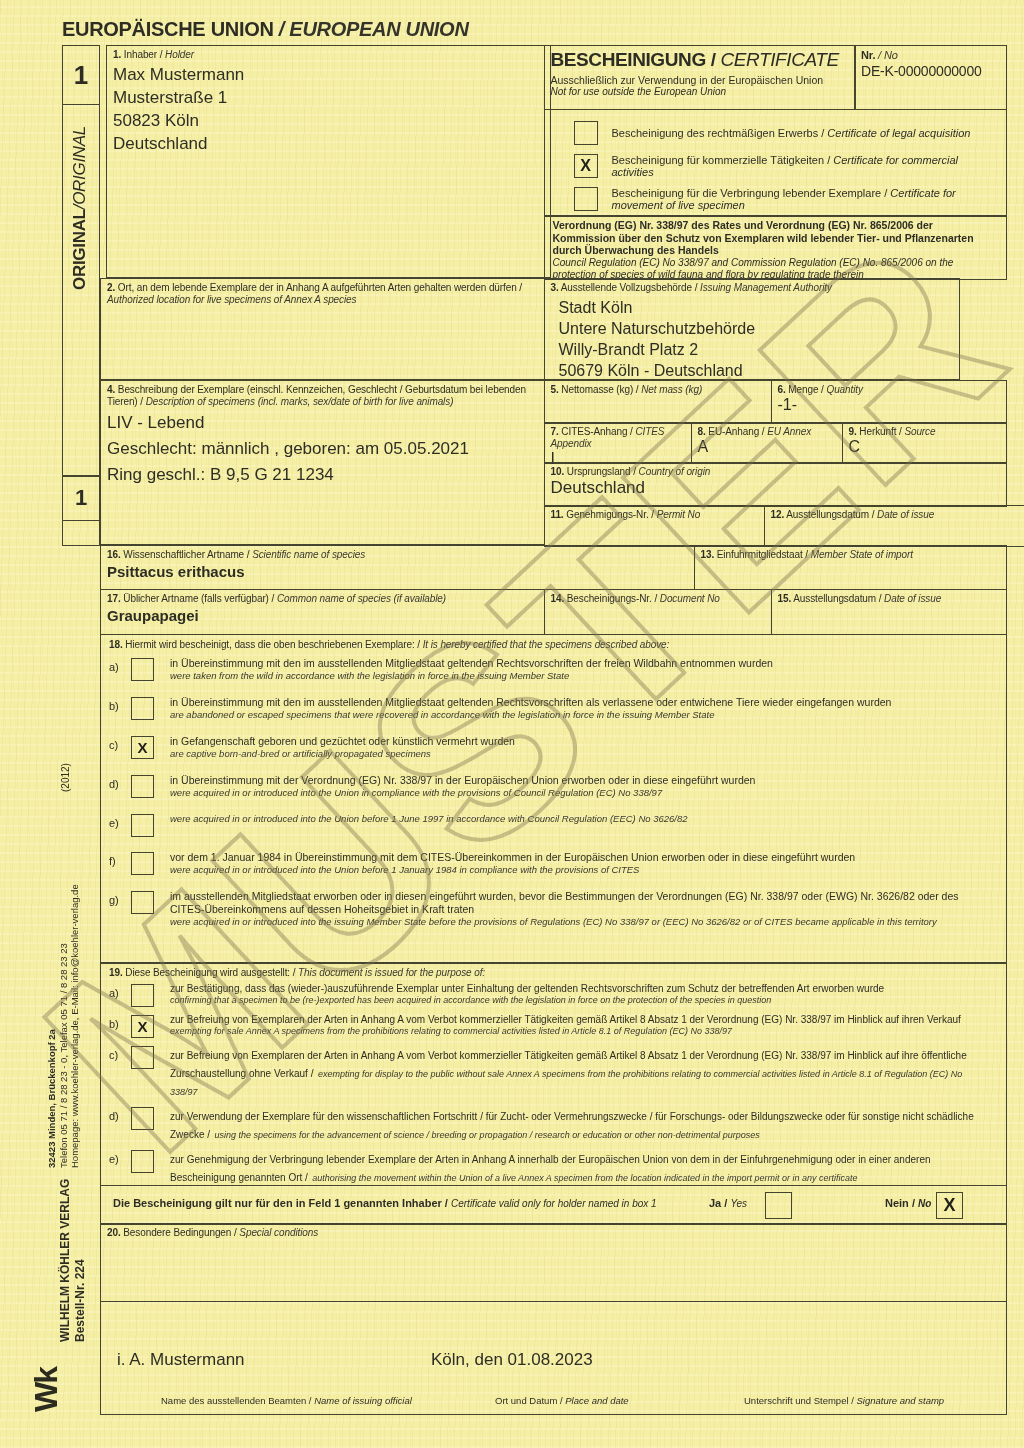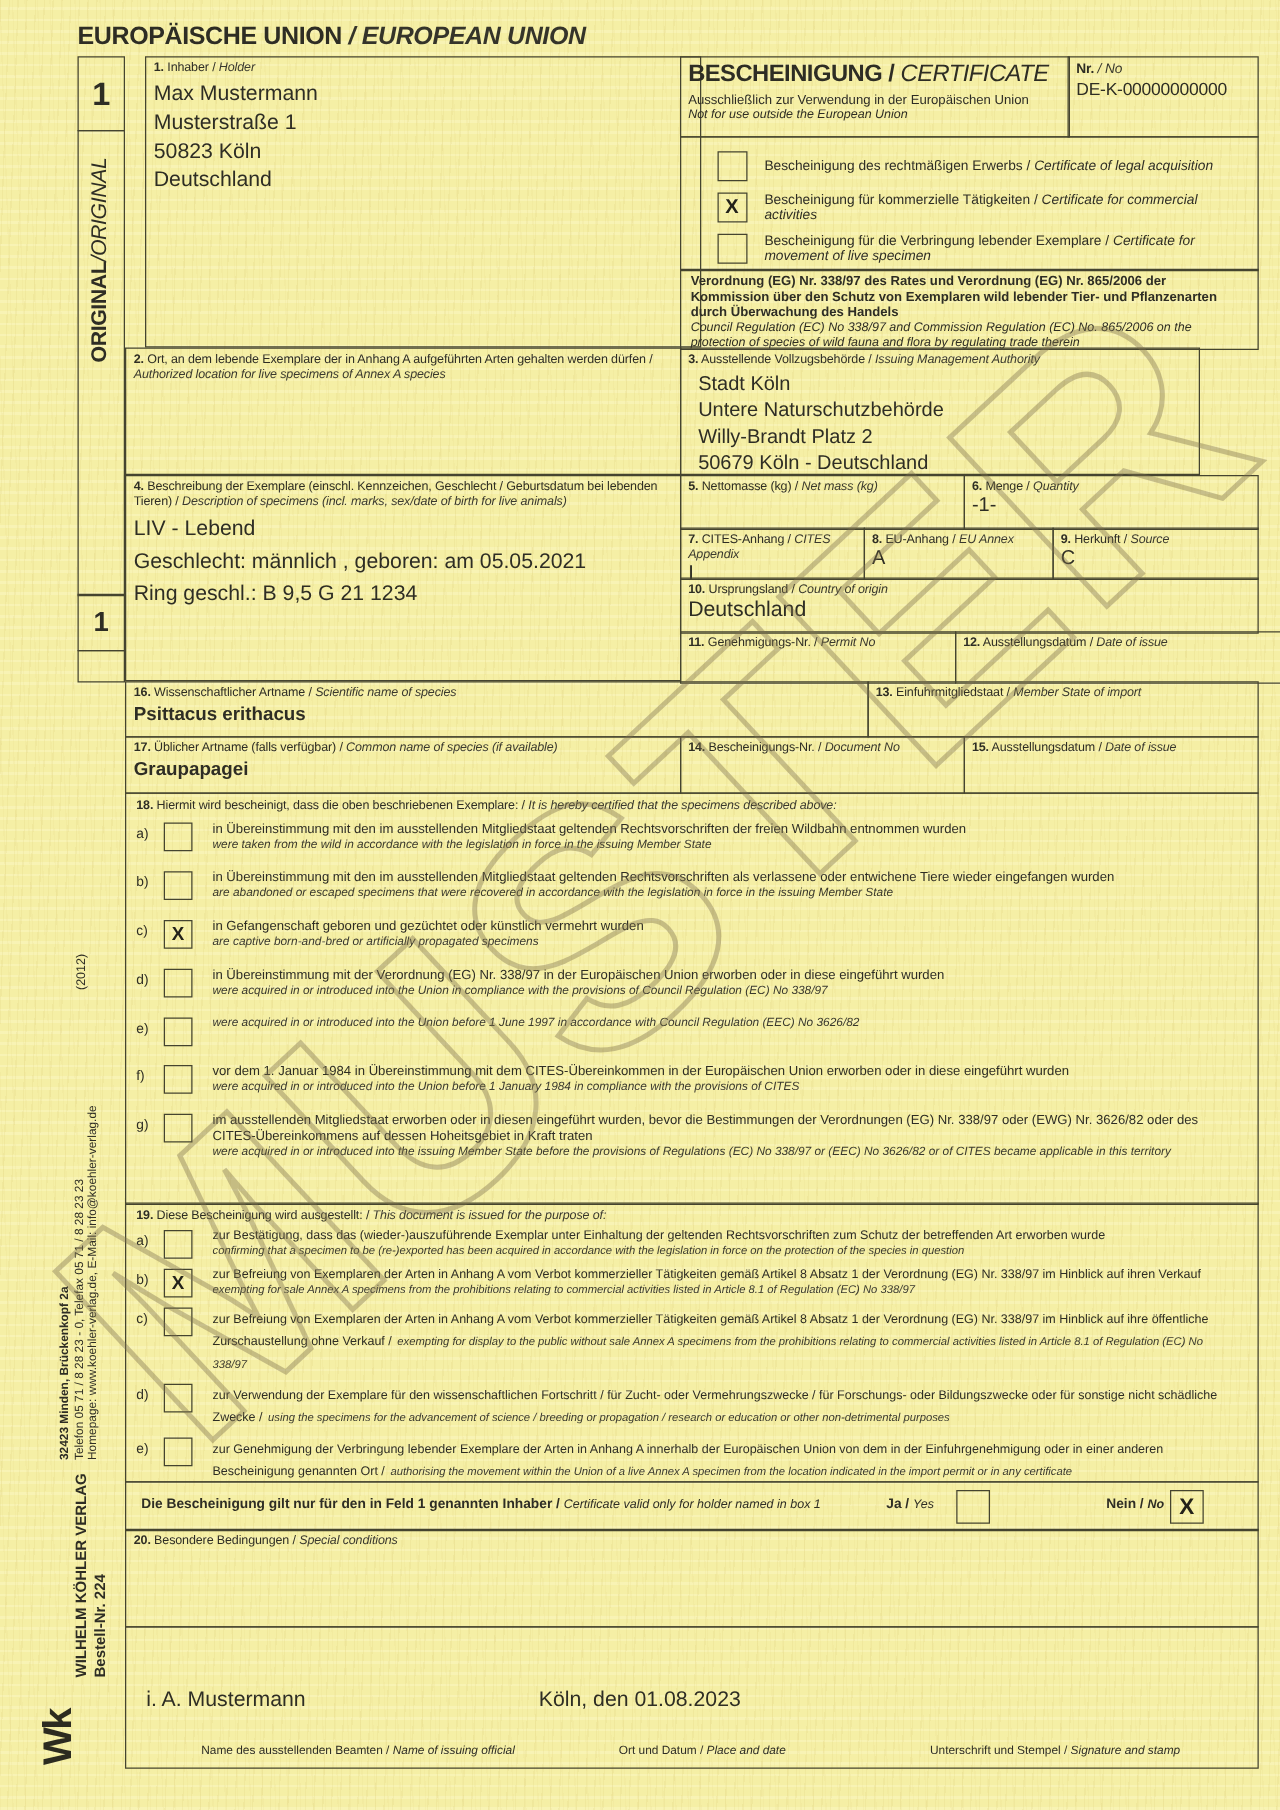--- a/index.html
+++ b/index.html
@@ -60,21 +60,21 @@
   </div>
 
   <div class="bx copybox" style="left:62px;top:45px;width:38px;height:60px;font-size:26px;">1</div>
   <div class="bx" style="left:62px;top:103.5px;width:38px;height:373px;padding:0;"></div>
   <div class="rot" style="left:70px;top:290px;width:220px;font-size:17px;letter-spacing:-0.3px;">
     <b>ORIGINAL</b><i>/ORIGINAL</i>
   </div>
   <div class="bx copybox" style="left:62px;top:475px;width:38px;height:46px;font-size:22px;">1</div>
   <div class="bx" style="left:62px;top:519.5px;width:38px;height:26px;padding:0;"></div>
 
-  <div class="bx" style="left:116px;top:45px;width:445px;height:233px;">
+  <div class="bx" style="left:106px;top:45px;width:445px;height:233px;">
     <div class="lbl">
       <b>1.</b> <span>Inhaber /</span> <i>Holder</i>
     </div>
     <div class="lines17" style="margin-top:2px;">
       <div>Max Mustermann</div>
       <div>Musterstraße 1</div>
       <div>50823 Köln</div>
       <div>Deutschland</div>
     </div>
   </div>

